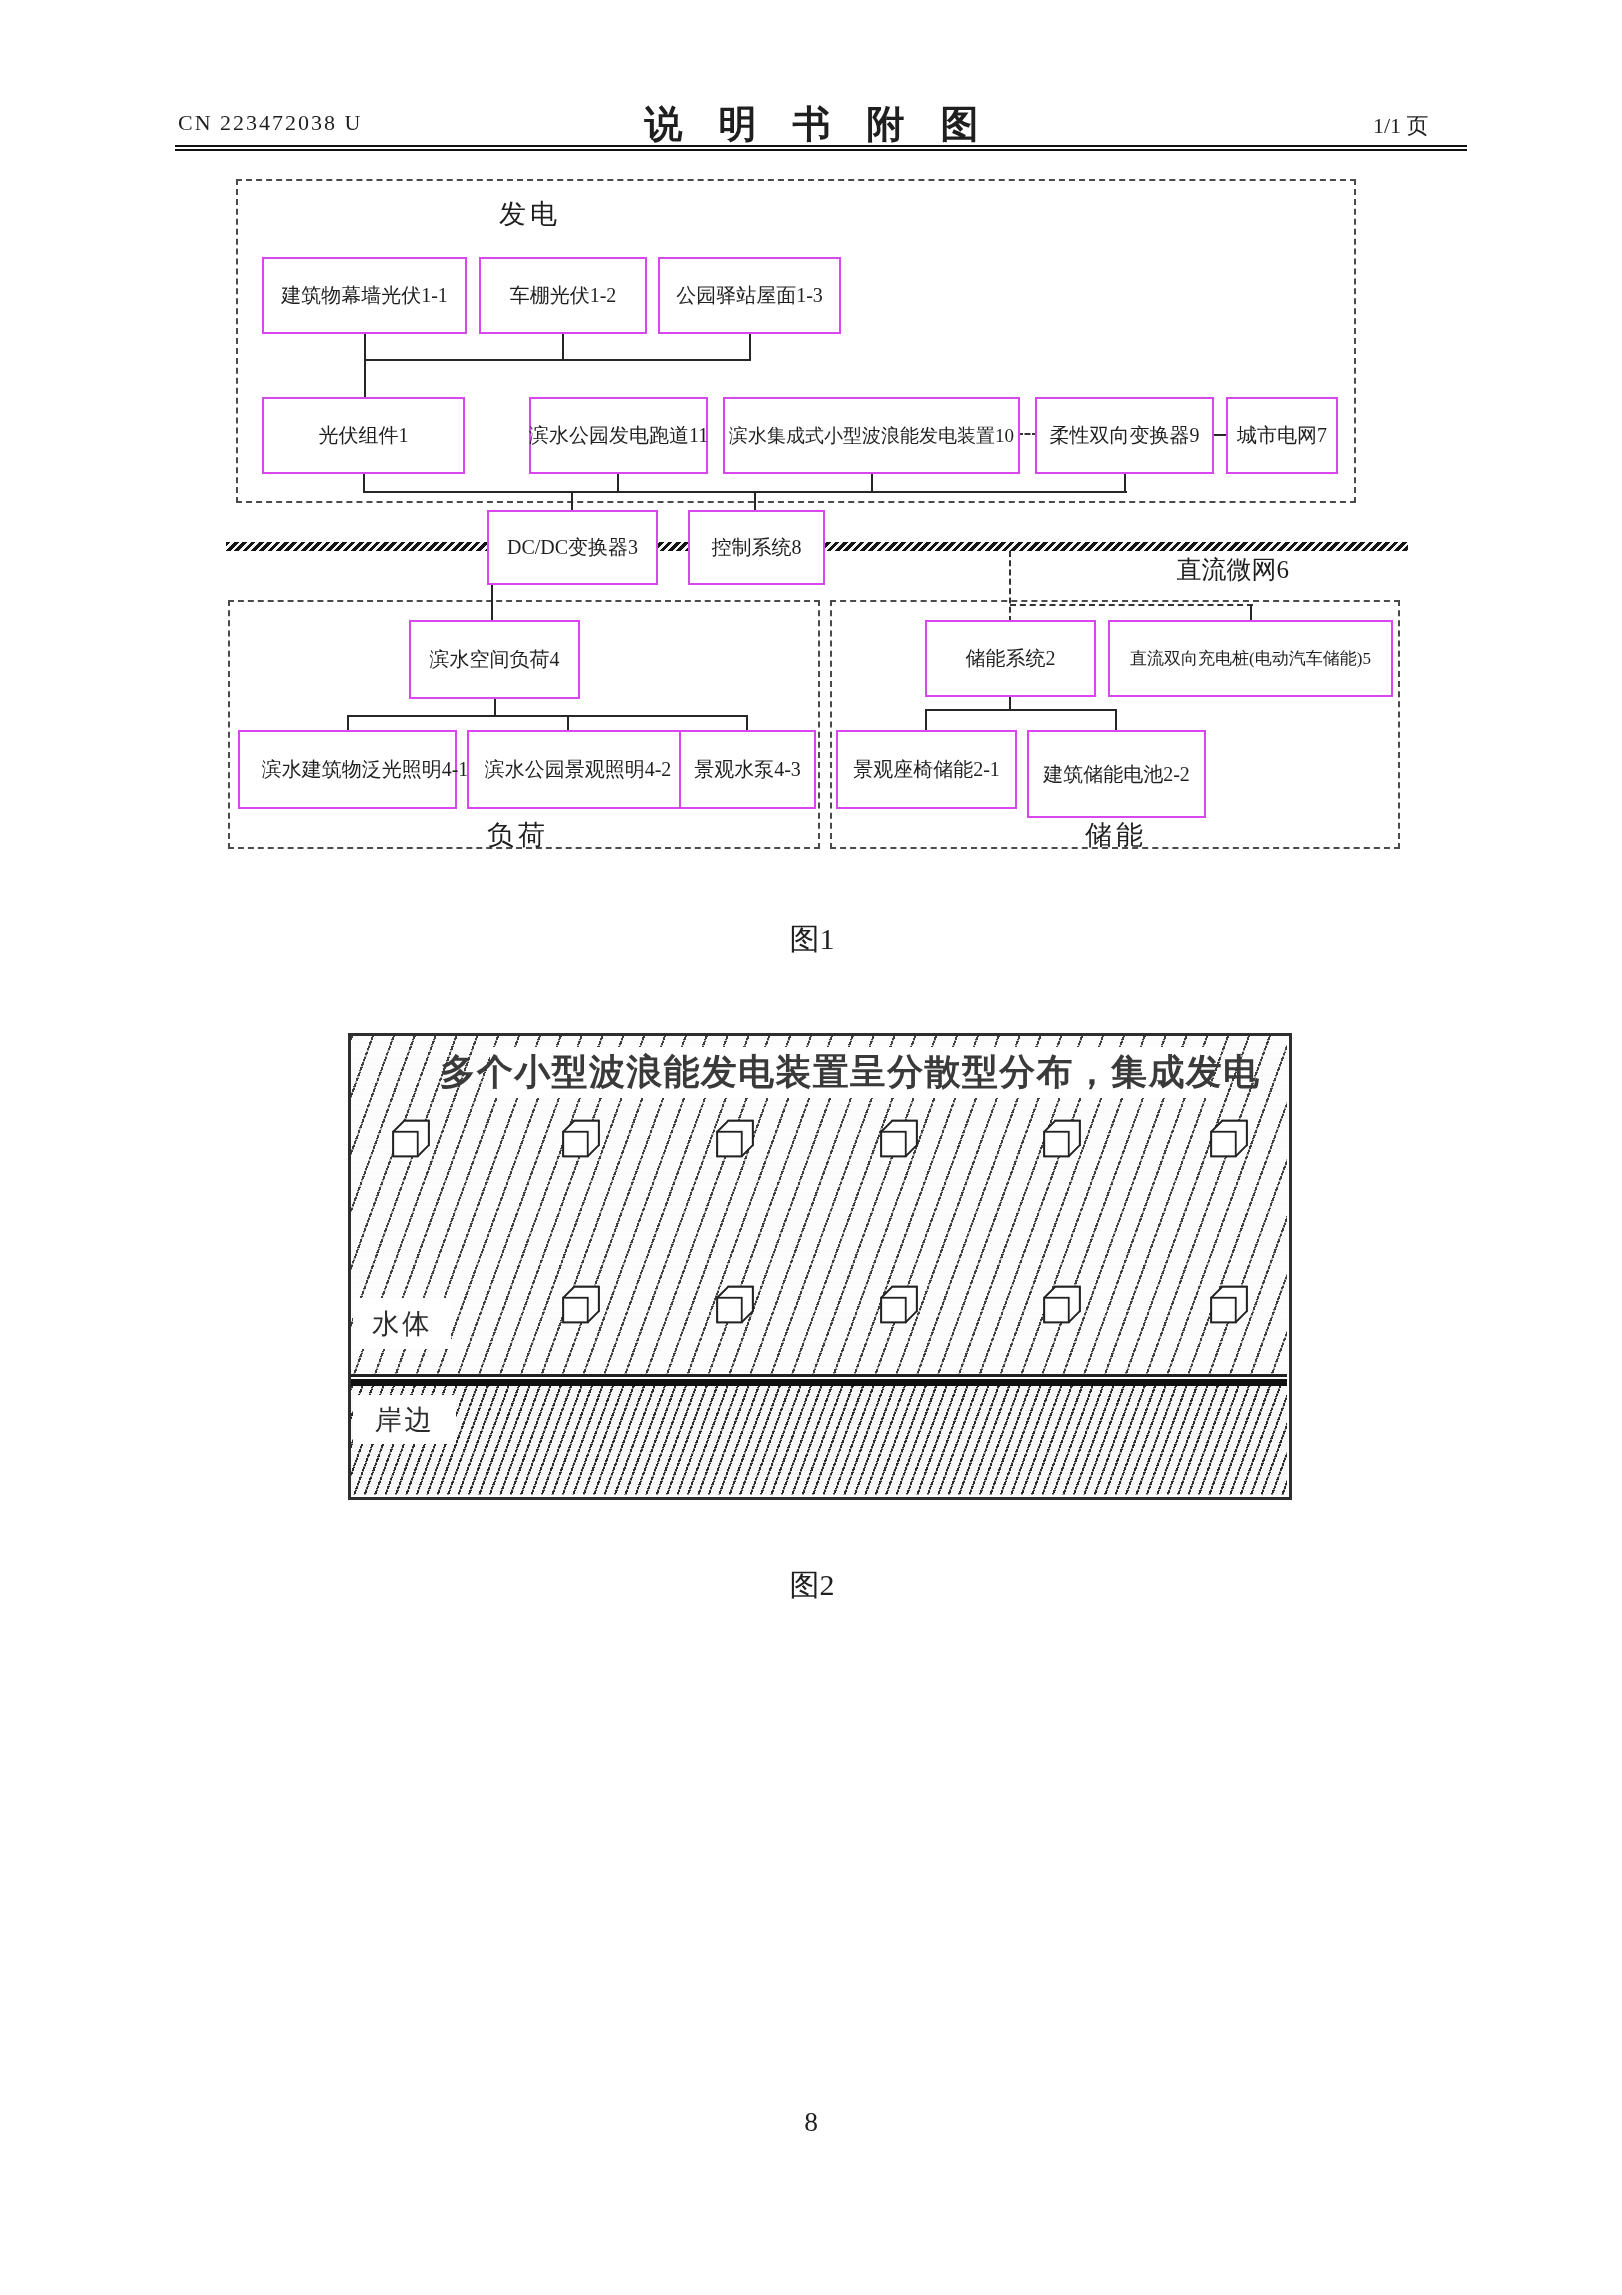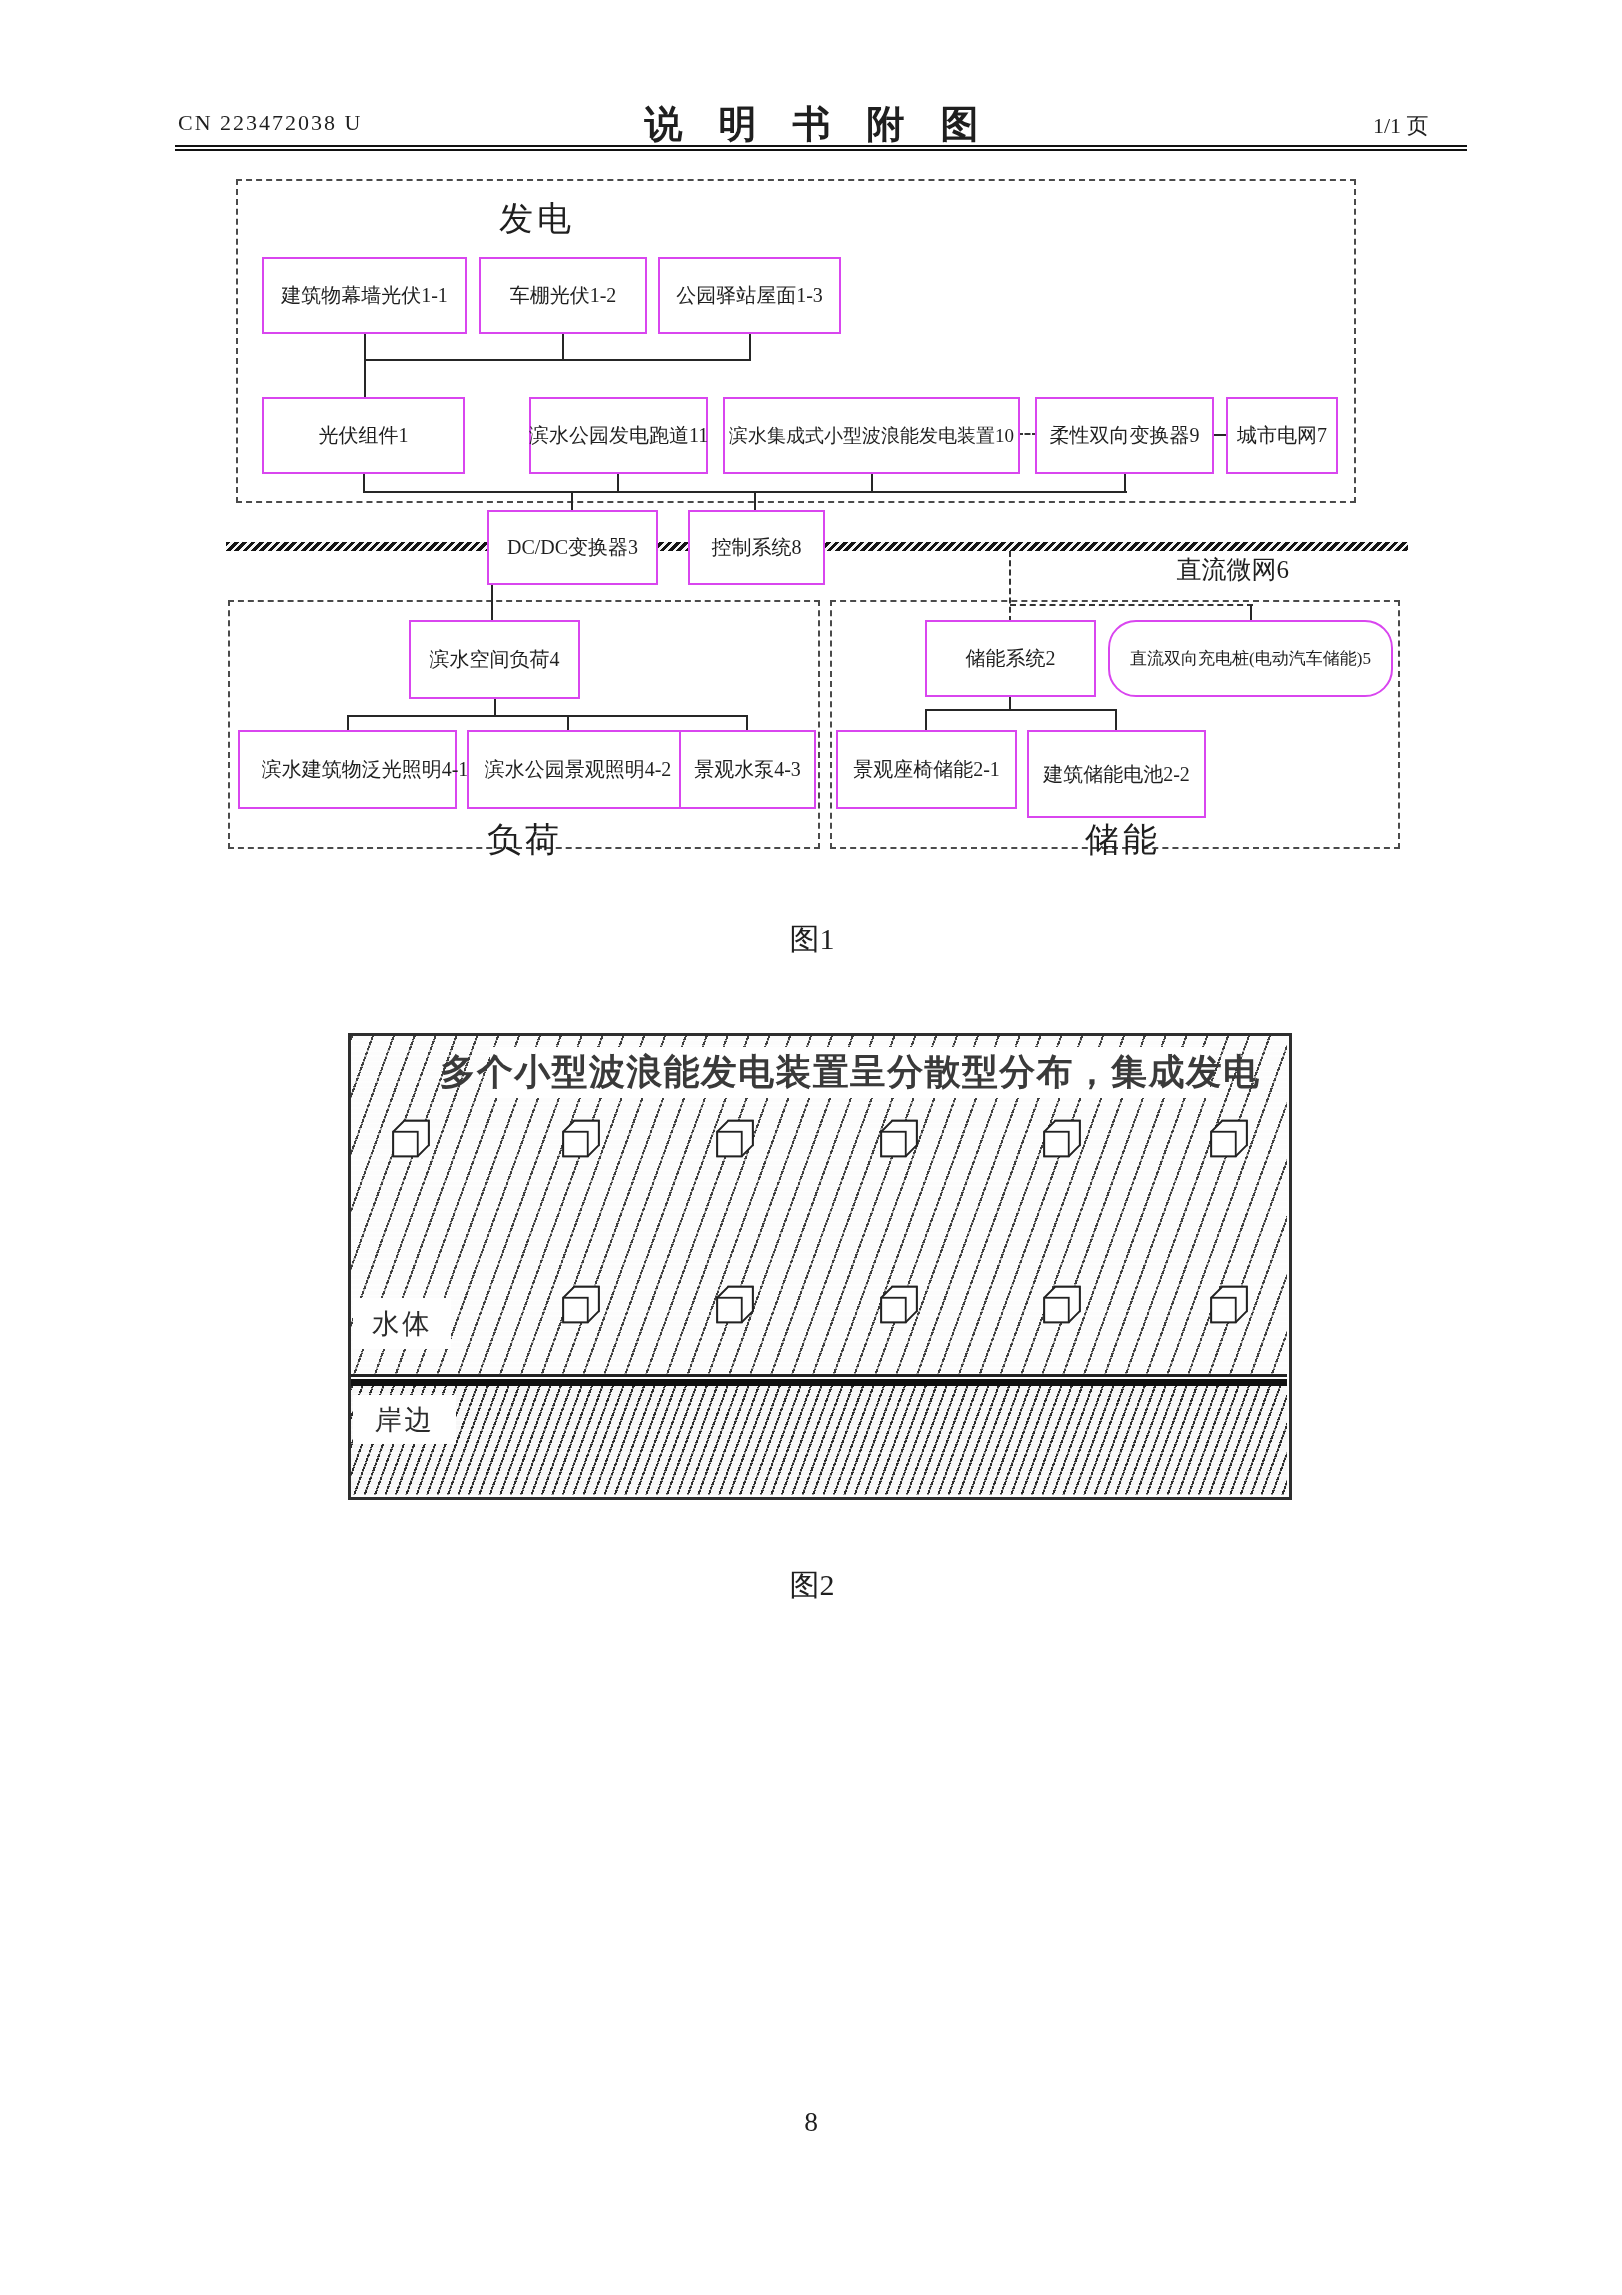--- a/index.html
+++ b/index.html
@@ -16,21 +16,21 @@
             background:linear-gradient(180deg,#111 0 2.3px,#fff 2.3px 3.6px,#111 3.6px 5.9px);}
 
   
   .b{position:absolute;border:2px solid #d946ef;background:#fff;display:flex;align-items:center;
      justify-content:center;font-size:20px;white-space:nowrap;z-index:3;box-sizing:border-box;}
   .b.f29{font-size:19px;} .b.f26{font-size:17px;}
   .gb{position:absolute;border:2px dashed #4a4a4a;background:transparent;z-index:1;box-sizing:border-box;}
   .ln{position:absolute;background:#262626;z-index:2;}
   .dh{position:absolute;border-top:2px dashed #333;z-index:2;}
   .dv{position:absolute;border-left:2px dashed #333;z-index:2;}
-  .glabel{position:absolute;font-size:34px;z-index:2;letter-spacing:3.9px;}
+  .glabel{position:absolute;font-size:27px;z-index:2;letter-spacing:3.9px;}
   .busband{position:absolute;left:226px;top:542px;width:1182px;height:8.5px;z-index:1;
            background:repeating-linear-gradient(135deg,#141414 0 3.3px,#f6f6f6 3.3px 5.9px);}
   .buslabel{position:absolute;left:1158px;top:553px;width:131px;text-align:right;font-size:25px;z-index:2;}
   .caption{position:absolute;width:118px;text-align:center;font-size:30px;}
 
   
   .f2{position:absolute;left:348px;top:1033px;width:944px;height:467px;border:3.9px solid #2e2e2e;
       box-sizing:border-box;background:#fdfdfd;}
   .f2-water{position:absolute;left:0;top:0;width:936px;height:338px;
       background-image:
@@ -111,21 +111,21 @@
   <div class="ln" style="left:347px;top:717px;width:2px;height:15px;"></div>
   <div class="ln" style="left:567px;top:717px;width:2px;height:15px;"></div>
   <div class="ln" style="left:746px;top:717px;width:2px;height:15px;"></div>
   <div class="b" style="left:238px;top:730px;width:219px;height:79px;padding-left:35px;">滨水建筑物泛光照明4-1</div>
   <div class="b" style="left:467px;top:730px;width:222px;height:79px;">滨水公园景观照明4-2</div>
   <div class="b" style="left:679px;top:730px;width:137px;height:79px;">景观水泵4-3</div>
   <div class="glabel" style="left:487px;top:817px;">负荷</div>
 
   <div class="gb" style="left:830px;top:600px;width:570px;height:249px;"></div>
   <div class="b" style="left:925px;top:620px;width:171px;height:77px;">储能系统2</div>
-  <div class="b f26" style="left:1108px;top:620px;width:285px;height:77px;border-radius:28px;">直流双向充电桩(电动汽车储能)5</div>
+  <div class="b f26" style="left:1108px;top:620px;width:285px;height:77px;">直流双向充电桩(电动汽车储能)5</div>
   <div class="ln" style="left:1009px;top:697px;width:2px;height:13px;"></div>
   <div class="ln" style="left:925px;top:709px;width:192px;height:2px;"></div>
   <div class="ln" style="left:925px;top:711px;width:2px;height:20px;"></div>
   <div class="ln" style="left:1115px;top:711px;width:2px;height:20px;"></div>
   <div class="b" style="left:836px;top:730px;width:181px;height:79px;">景观座椅储能2-1</div>
   <div class="b" style="left:1027px;top:730px;width:179px;height:88px;">建筑储能电池2-2</div>
   <div class="glabel" style="left:1085px;top:817px;">储能</div>
 
   <div class="caption" style="left:753px;top:919px;">图1</div>
 

